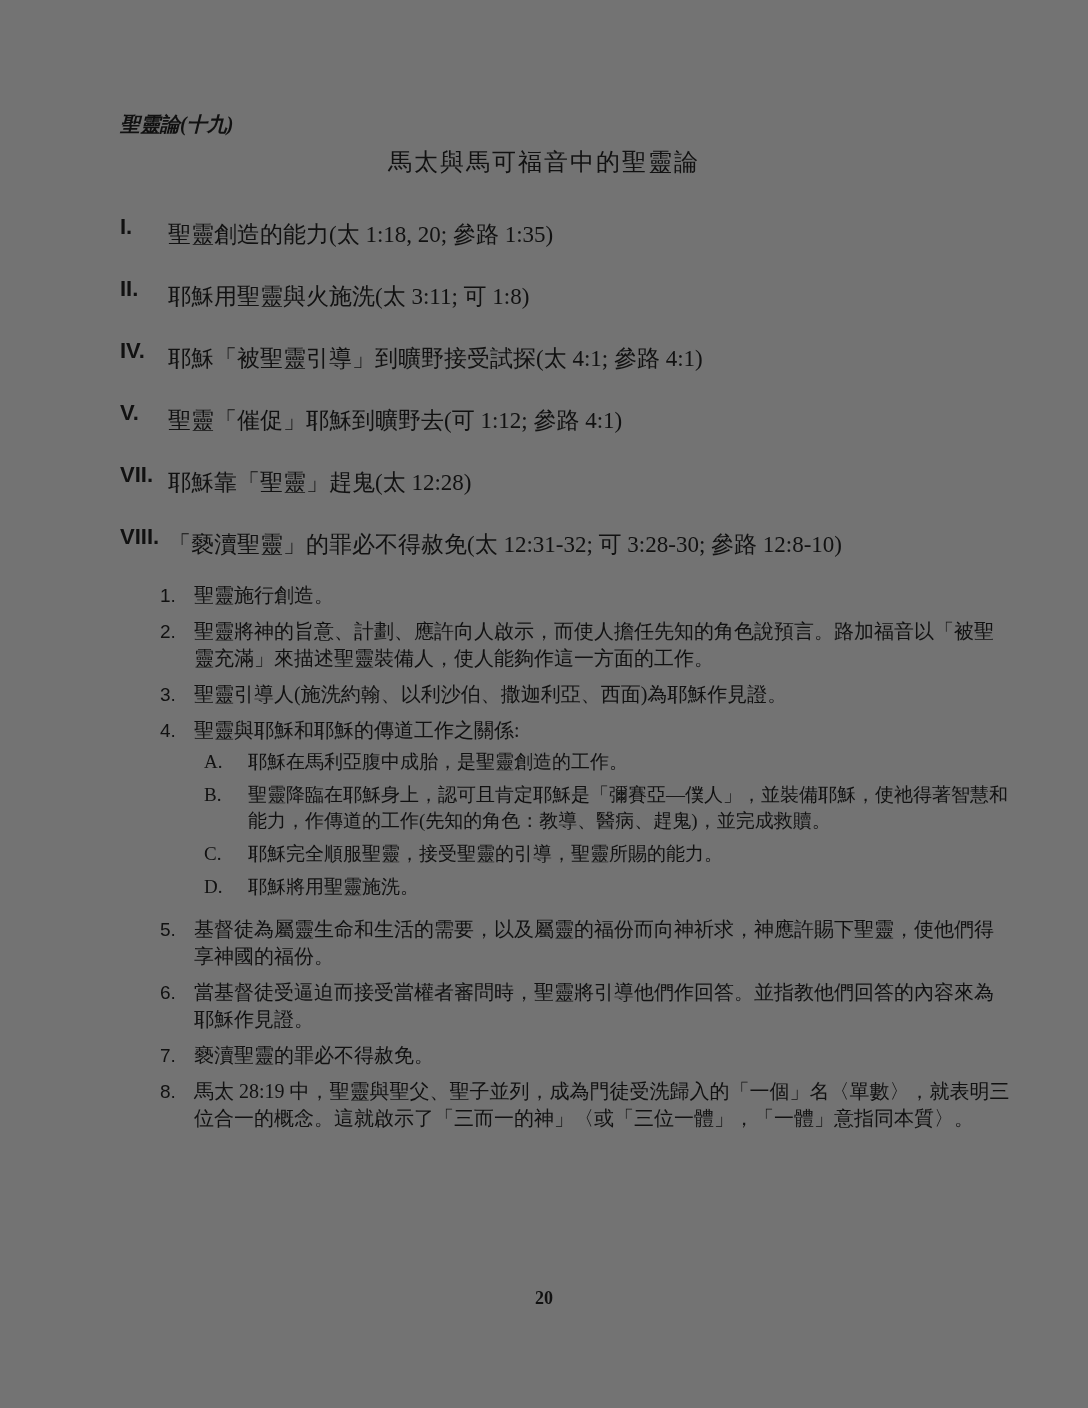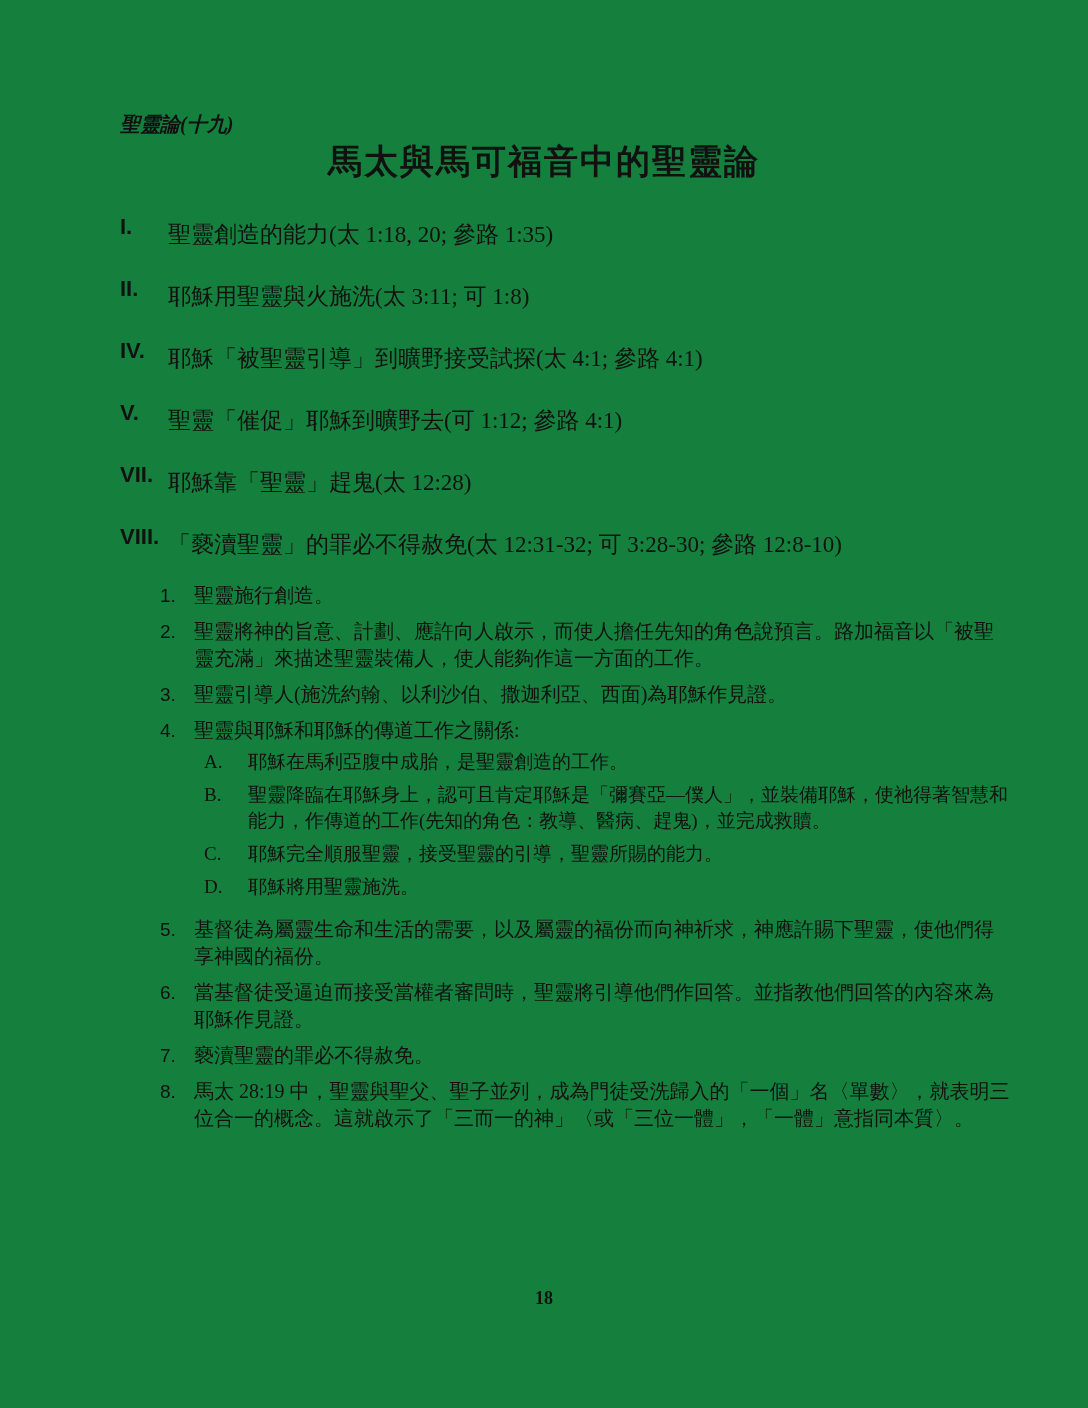--- a/index.html
+++ b/index.html
@@ -1,37 +1,37 @@
 <!DOCTYPE html>
 <html lang="zh-Hant"><head>
 <meta charset="utf-8">
 <style>
   html, body { margin: 0; padding: 0; background: #e8e8e8; }
   .page {
     position: relative;
     width: 1088px;
     height: 1408px;
     margin: 0 auto;
-    background: #15803d;
+    background: #737373;
     color: #111111;
     box-sizing: border-box;
     padding: 112px 78px 12px 120px;
     font-family: "Liberation Serif", serif;
     overflow: hidden;
   }
   .doc-header {
     font-size: 20px;
     font-weight: bold;
     font-style: italic;
     line-height: 24px;
     margin-bottom: 4px;
   }
   .doc-title {
-    font-size: 34px;
-    font-weight: bold;
+    font-size: 24px;
+    font-weight: normal;
     text-align: center;
     line-height: 44px;
     margin: 2px 42px 26px 0;
     letter-spacing: 2px;
   }
   
   .o-item {
     display: flex;
     align-items: flex-start;
     font-size: 23px;
@@ -163,14 +163,14 @@
         <div class="n-item">
           <span class="n-label">7.</span>
           <div class="n-col"><span class="n-text">褻瀆聖靈的罪必不得赦免。</span></div>
         </div>
         <div class="n-item">
           <span class="n-label">8.</span>
           <div class="n-col"><span class="n-text">馬太 28:19 中，聖靈與聖父、聖子並列，成為門徒受洗歸入的「一個」名〈單數〉，就表明三位合一的概念。這就啟示了「三而一的神」〈或「三位一體」，「一體」意指同本質〉。</span></div>
         </div>
       </div>
     </div>
-  <div class="page-number">18</div>
+  <div class="page-number">20</div>
 </div>
 
 </body></html>

